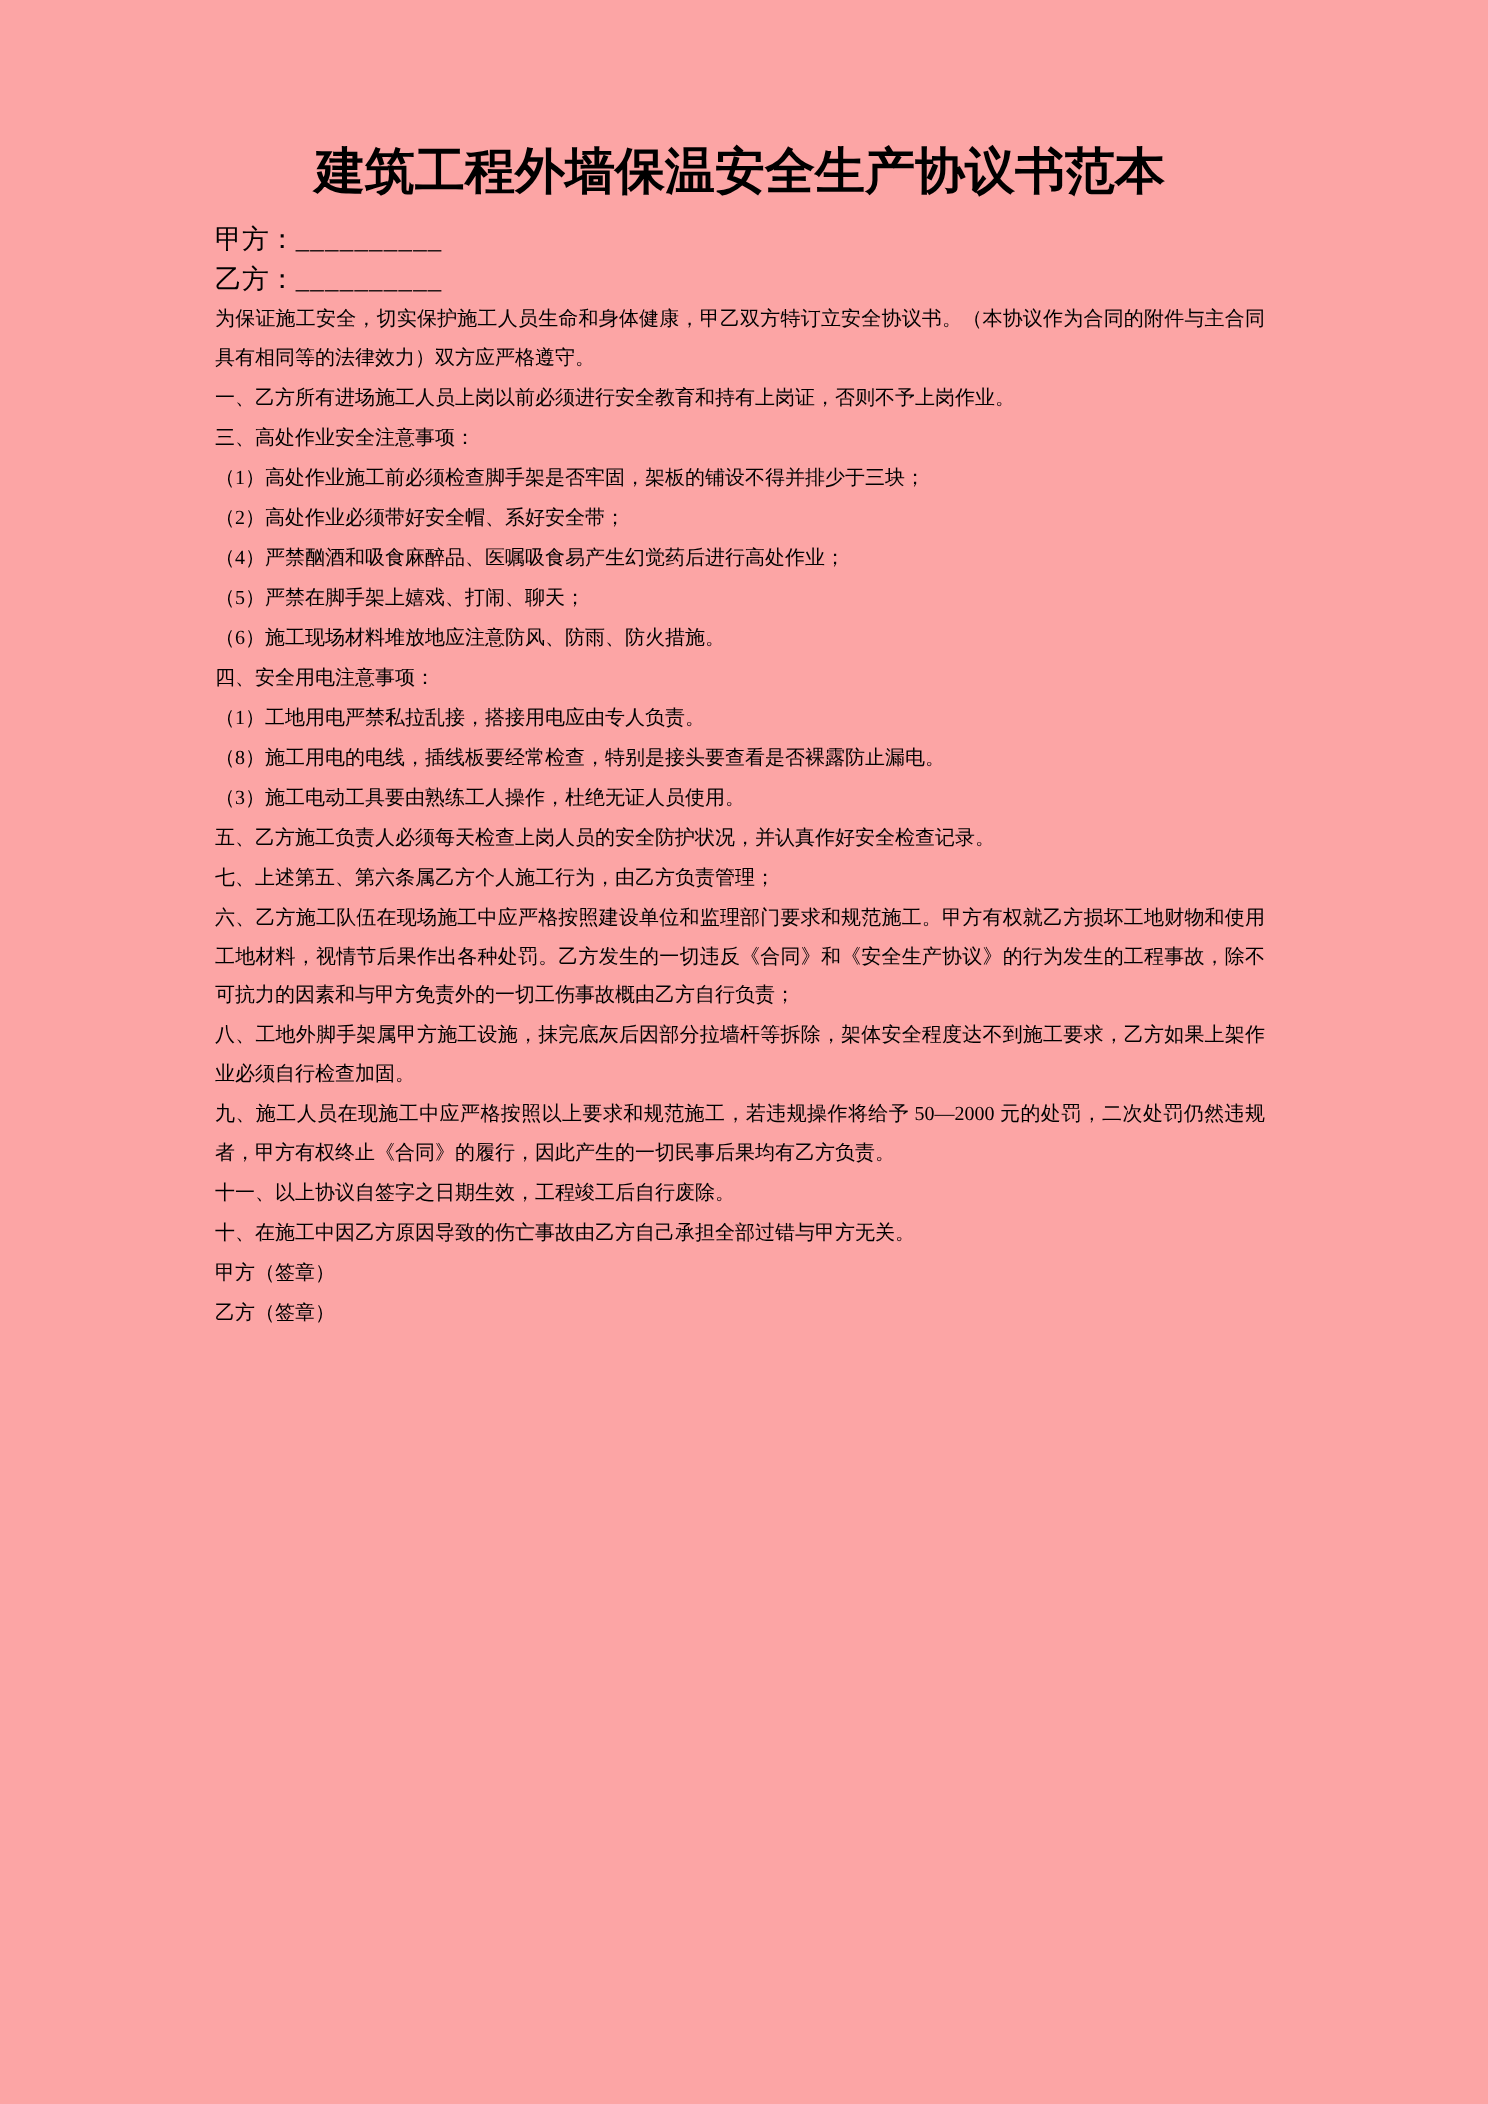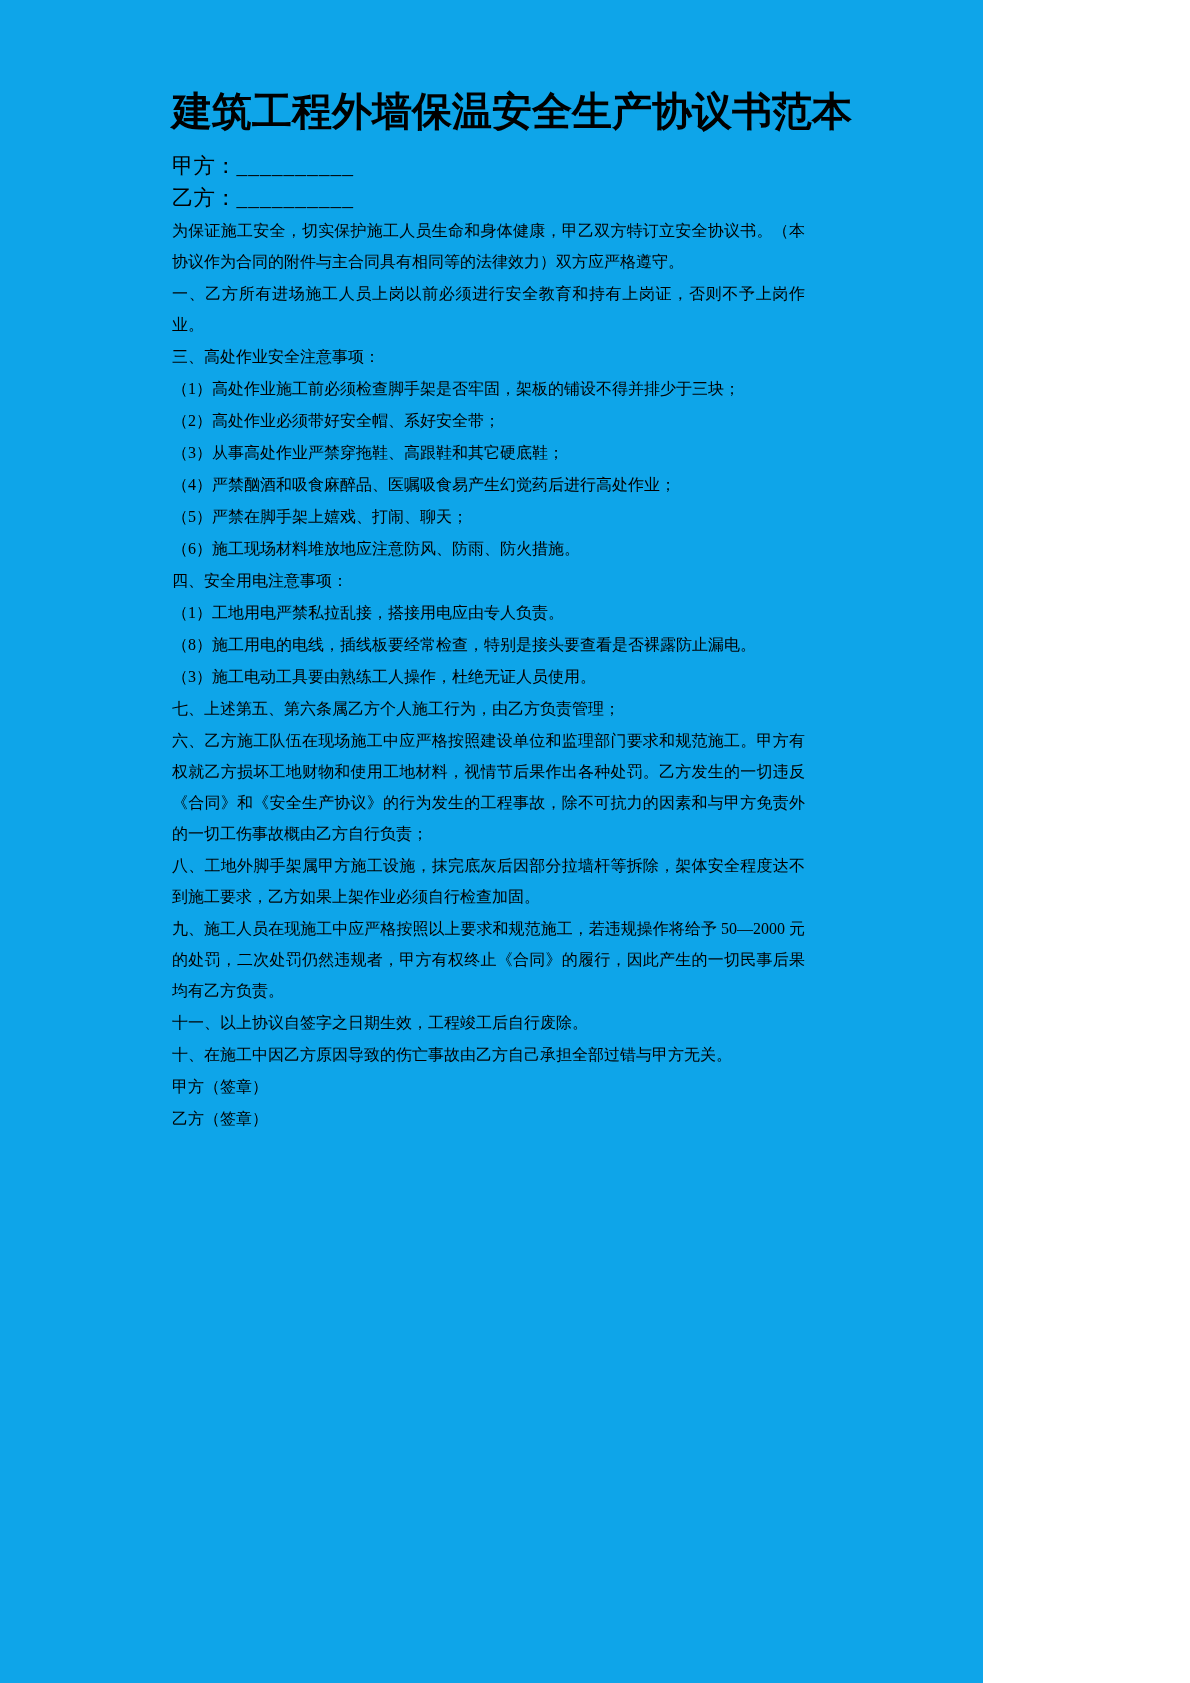--- a/index.html
+++ b/index.html
@@ -9,24 +9,24 @@
   }
   body {
     width: 1190px;
     height: 1683px;
     overflow: hidden;
     color: #000000;
     font-family: "Liberation Serif", "DejaVu Serif", serif;
   }
   .page {
     box-sizing: border-box;
-    width: 983px;
+    width: 1190px;
     height: 1683px;
-    padding: 87px 178px 0 172px;
-    background: #0ea5e9;
+    padding: 112px 178px 0 172px;
+    background: #fca5a5;
   }
   .doc-title {
     font-size: 40px;
     line-height: 50px;
     font-weight: bold;
     text-align: center;
     margin: 0 0 14px 0;
     white-space: nowrap;
     letter-spacing: 0px;
   }
@@ -64,28 +64,28 @@
   <div class="party-line">
     <span>乙方：</span><span class="party-blank">__________</span>
   </div>
 
   <div class="doc-body">
     <p class="clause">为保证施工安全，切实保护施工人员生命和身体健康，甲乙双方特订立安全协议书。（本协议作为合同的附件与主合同具有相同等的法律效力）双方应严格遵守。</p>
     <p class="clause">一、乙方所有进场施工人员上岗以前必须进行安全教育和持有上岗证，否则不予上岗作业。</p>
     <p class="clause">三、高处作业安全注意事项：</p>
     <p class="clause">（1）高处作业施工前必须检查脚手架是否牢固，架板的铺设不得并排少于三块；</p>
     <p class="clause">（2）高处作业必须带好安全帽、系好安全带；</p>
-    <p class="clause">（3）从事高处作业严禁穿拖鞋、高跟鞋和其它硬底鞋；</p>
     <p class="clause">（4）严禁酗酒和吸食麻醉品、医嘱吸食易产生幻觉药后进行高处作业；</p>
     <p class="clause">（5）严禁在脚手架上嬉戏、打闹、聊天；</p>
     <p class="clause">（6）施工现场材料堆放地应注意防风、防雨、防火措施。</p>
     <p class="clause">四、安全用电注意事项：</p>
     <p class="clause">（1）工地用电严禁私拉乱接，搭接用电应由专人负责。</p>
     <p class="clause">（8）施工用电的电线，插线板要经常检查，特别是接头要查看是否裸露防止漏电。</p>
     <p class="clause">（3）施工电动工具要由熟练工人操作，杜绝无证人员使用。</p>
+    <p class="clause">五、乙方施工负责人必须每天检查上岗人员的安全防护状况，并认真作好安全检查记录。</p>
     <p class="clause">七、上述第五、第六条属乙方个人施工行为，由乙方负责管理；</p>
     <p class="clause">六、乙方施工队伍在现场施工中应严格按照建设单位和监理部门要求和规范施工。甲方有权就乙方损坏工地财物和使用工地材料，视情节后果作出各种处罚。乙方发生的一切违反《合同》和《安全生产协议》的行为发生的工程事故，除不可抗力的因素和与甲方免责外的一切工伤事故概由乙方自行负责；</p>
     <p class="clause">八、工地外脚手架属甲方施工设施，抹完底灰后因部分拉墙杆等拆除，架体安全程度达不到施工要求，乙方如果上架作业必须自行检查加固。</p>
     <p class="clause">九、施工人员在现施工中应严格按照以上要求和规范施工，若违规操作将给予 50—2000 元的处罚，二次处罚仍然违规者，甲方有权终止《合同》的履行，因此产生的一切民事后果均有乙方负责。</p>
     <p class="clause">十一、以上协议自签字之日期生效，工程竣工后自行废除。</p>
     <p class="clause">十、在施工中因乙方原因导致的伤亡事故由乙方自己承担全部过错与甲方无关。</p>
     <p class="clause">甲方（签章）</p>
     <p class="clause">乙方（签章）</p>
   </div>
 

